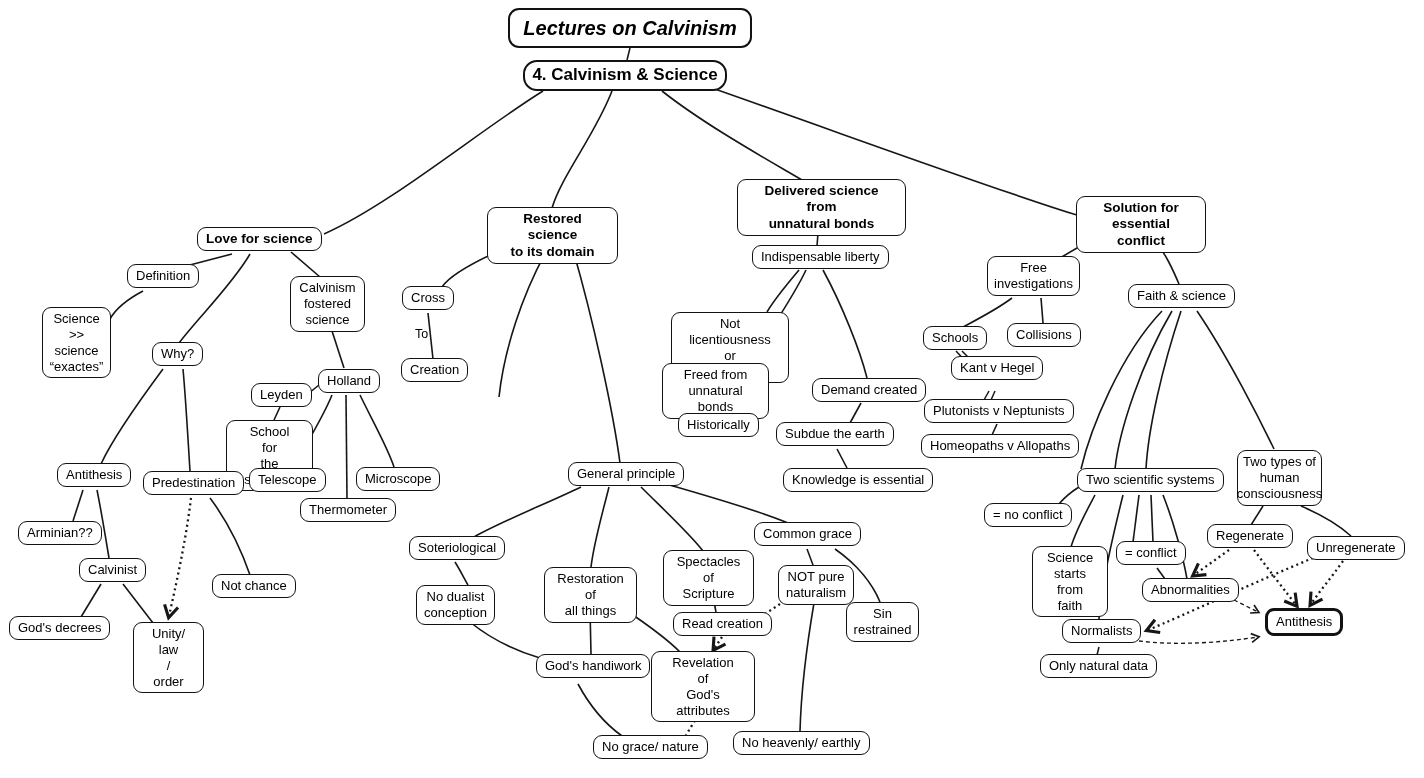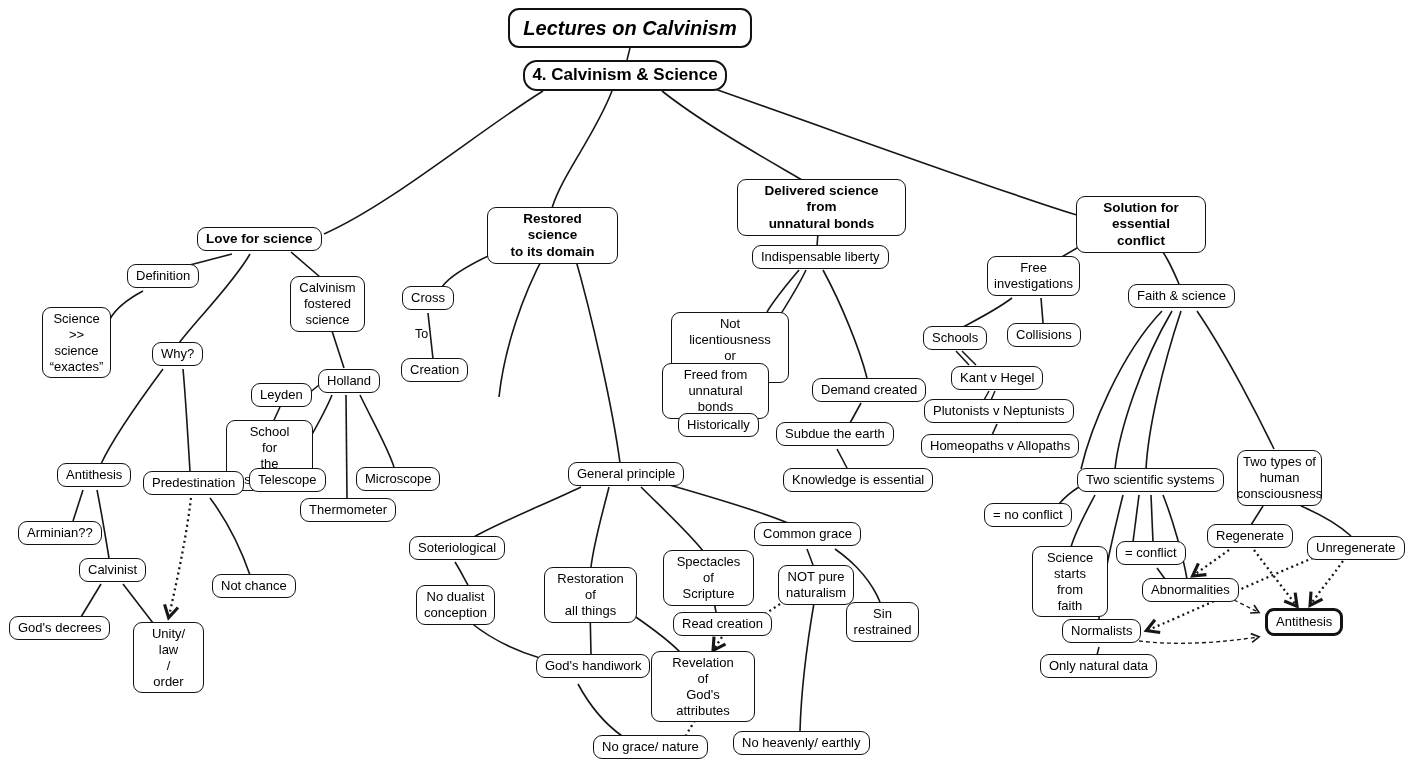--- a/index.html
+++ b/index.html
@@ -186,21 +186,21 @@
 <div class="node" style="left:776px;top:422px">Subdue the earth</div>
 <div class="node" style="left:783px;top:468px">Knowledge is essential</div>
 
 <div class="node hd ml" style="left:1076px;top:196px;width:130px">Solution for
 essential conflict</div>
 <div class="node ml" style="left:987px;top:256px;width:93px">Free
 investigations</div>
 <div class="node" style="left:1128px;top:284px">Faith &amp; science</div>
 <div class="node" style="left:923px;top:326px">Schools</div>
 <div class="node" style="left:1007px;top:323px">Collisions</div>
-<div class="node" style="left:951px;top:366px">Kant v Hegel</div>
+<div class="node" style="left:951px;top:356px">Kant v Hegel</div>
 <div class="node" style="left:924px;top:399px">Plutonists v Neptunists</div>
 <div class="node" style="left:921px;top:434px">Homeopaths v Allopaths</div>
 <div class="node" style="left:984px;top:503px">= no conflict</div>
 <div class="node" style="left:1077px;top:468px">Two scientific systems</div>
 <div class="node ml" style="left:1237px;top:450px;width:85px">Two types of
 human
 consciousness</div>
 <div class="node ml" style="left:1032px;top:546px;width:76px">Science
 starts from
 faith</div>

